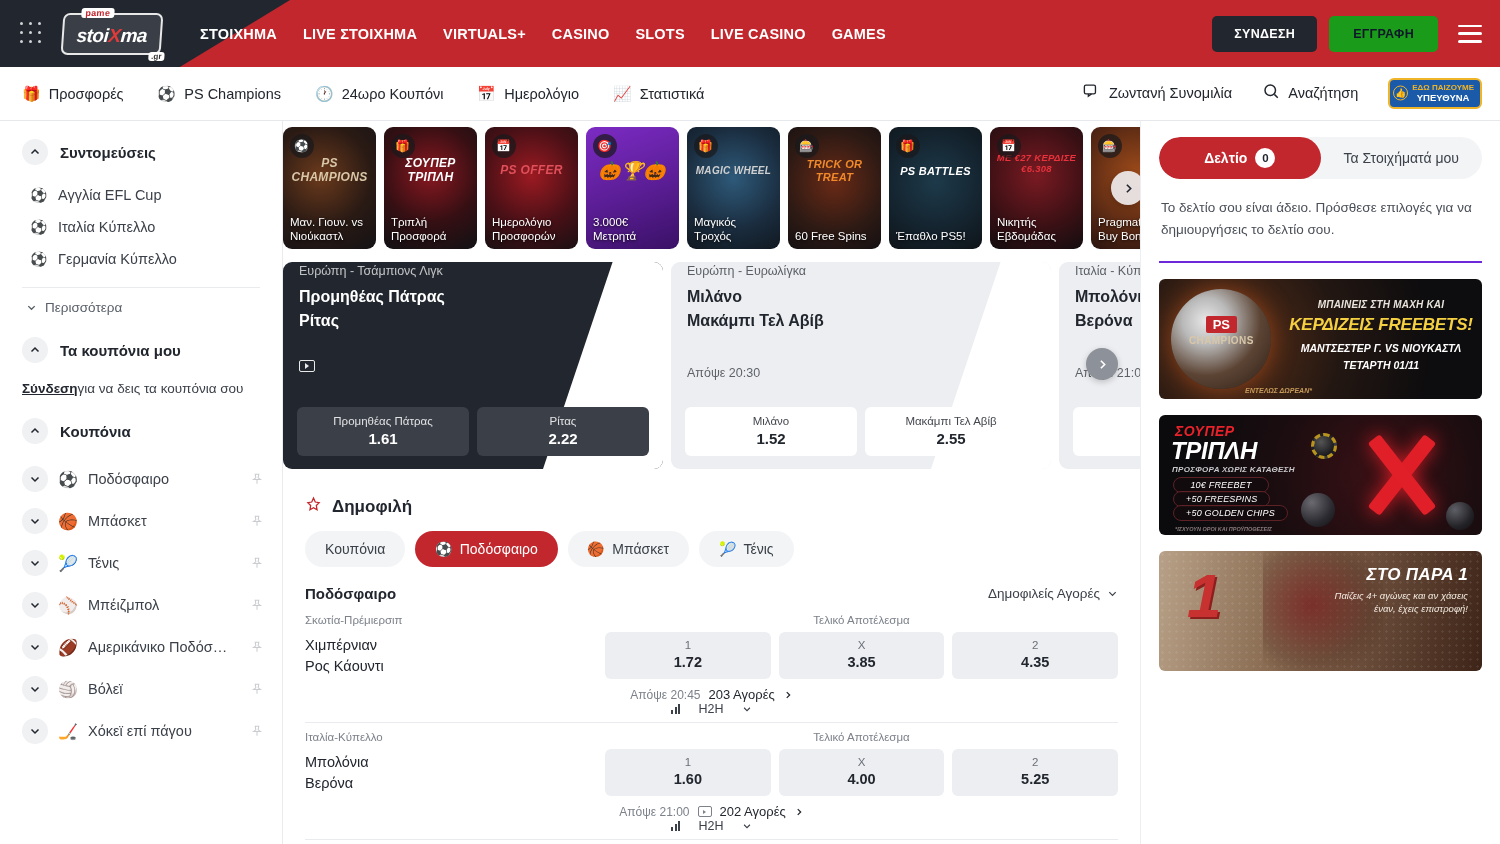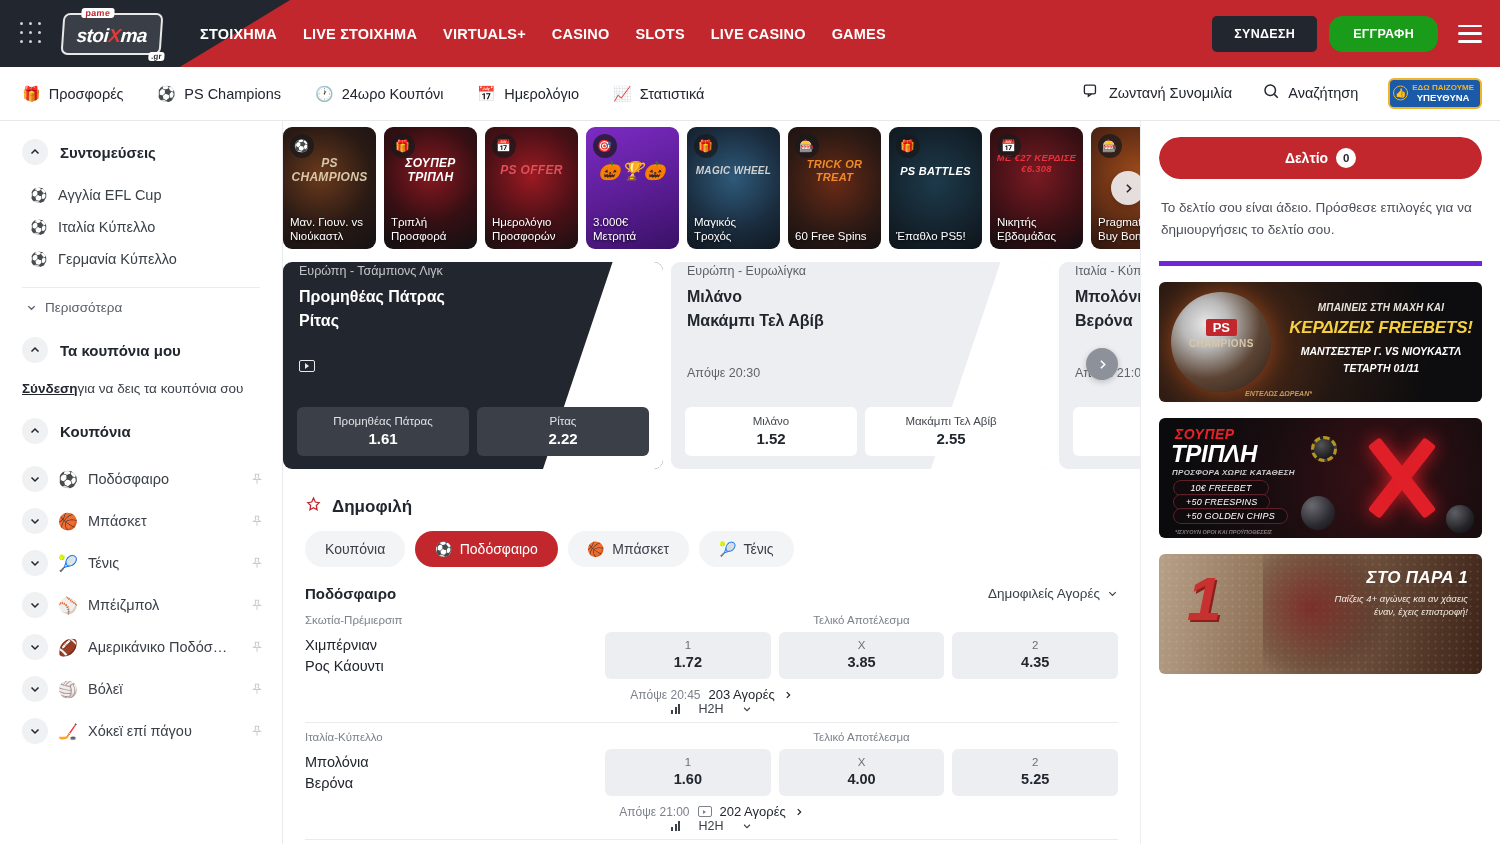--- a/index.html
+++ b/index.html
@@ -54,22 +54,22 @@
   .mainnav a {
     color: #ffffff; font-size: 14.5px; font-weight: bold; letter-spacing: .2px;
     text-decoration: none; white-space: nowrap; cursor: pointer;
   }
   .topbar-right { position: absolute; right: 18px; top: 0; height: 67px; display: flex; align-items: center; gap: 12px; z-index:4; }
   .btn-login {
     background: #22262e; color: #fff; font-size: 12.5px; font-weight: bold;
     padding: 11px 22px; border-radius: 5px; border: none; cursor: pointer; letter-spacing: .3px;
   }
   .btn-register {
-    background: #1a9c1a; color: #ffffff; font-size: 12.5px; font-weight: bold;
-    padding: 11px 24px; border-radius: 14px; border: none; cursor: pointer; letter-spacing: .3px;
+    background: #1a9c1a; color: #0f172a; font-size: 12.5px; font-weight: bold;
+    padding: 11px 24px; border-radius: 5px; border: none; cursor: pointer; letter-spacing: .3px;
   }
   .burger { width: 24px; height: 18px; display:flex; flex-direction:column; justify-content:space-between; cursor:pointer; margin-left:8px;}
   .burger i { height: 2.5px; background: #fff; border-radius: 2px; }
 
   
   .subnav {
     height: 54px; background: #fff; border-bottom: 1px solid #e6e8eb;
     display: flex; align-items: center; position: relative;
   }
   .subnav-left { display: flex; align-items: center; gap: 34px; margin-left: 22px; }
@@ -251,21 +251,21 @@
     flex: 1; height: 42px; display: flex; align-items: center; justify-content: center; gap: 8px;
     font-size: 14px; color: #3b4049; cursor: pointer; border-radius: 22px;
   }
   .slip-tab.active { background: #c1272d; color: #fff; font-weight: bold; }
   .slip-count {
     background: #fff; color: #22262e; border-radius: 50%; width: 20px; height: 20px;
     display: flex; align-items: center; justify-content: center; font-size: 11.5px; font-weight: bold;
   }
   .slip-empty {
     padding: 18px 2px 20px 2px; font-size: 13.5px; color: #4a4f58; line-height: 1.62;
-    border-bottom: 5px solid #6d28d9;
+    border-bottom: 2px solid #6d28d9;
   }
   .banner {
     margin-top: 16px; height: 120px; border-radius: 6px; overflow: hidden; position: relative;
     cursor: pointer; color: #fff;
   }
   .banner .b-txt { position: absolute; z-index: 4; }
 
   
   .b1 { background: radial-gradient(circle at 22% 55%, #5a3018 0%, #231712 42%, #0d0c0e 78%); }
   .b1 .ball {
@@ -903,20 +903,23 @@
         <div class="mrow" style="border-bottom:none;"></div>
       </section>
     </main>
 
     <aside class="rightpanel">
       <div class="slip-tabs">
         <div class="slip-tab active">
           <span>Δελτίο</span>
           <span class="slip-count">0</span>
         </div>
+        <div class="slip-tab">
+          <span>Τα Στοιχήματά μου</span>
+        </div>
       </div>
 
       <div class="slip-empty">Το δελτίο σου είναι άδειο. Πρόσθεσε επιλογές για να δημιουργήσεις το δελτίο σου.</div>
 
       <div class="banner b1">
         <div class="ball"></div>
         <div class="pslogo">
           <div class="ps">PS</div>
           <div class="ch">CHAMPIONS</div>
         </div>

